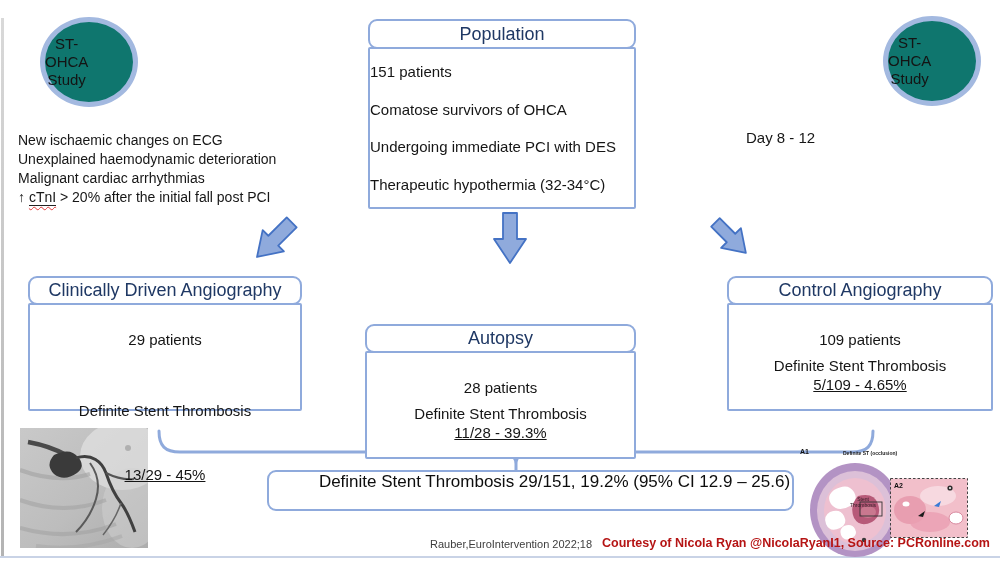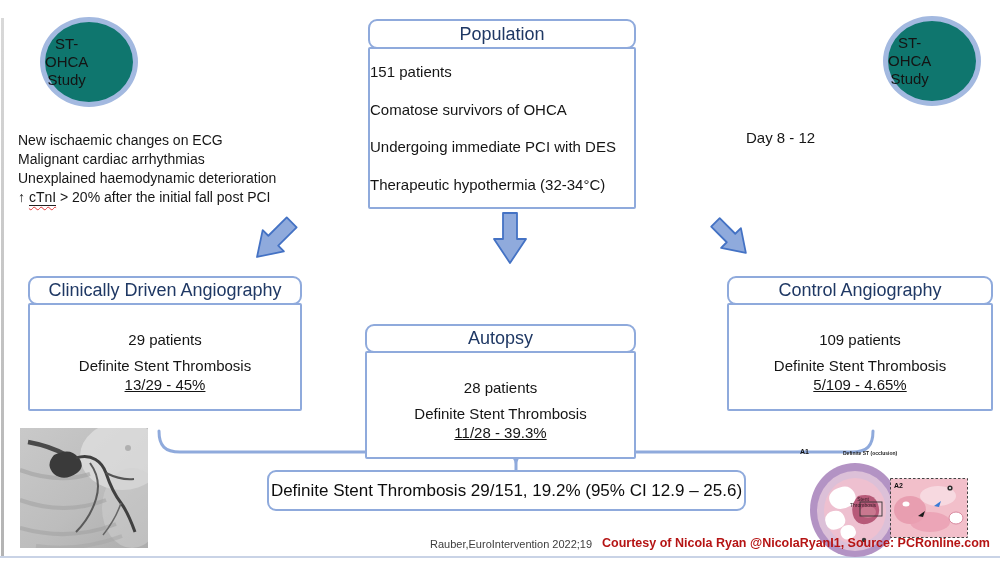--- a/index.html
+++ b/index.html
@@ -39,22 +39,22 @@
   .criteria{font-size:14px;line-height:19px;color:#161616;}
   .term-underline{
     border-bottom:1px solid #222;
     text-decoration:underline wavy #e23b3b;
     text-decoration-thickness:1px;
     text-underline-offset:3.5px;
   }
   .day-label{font-size:15px;color:#161616;}
   .summary-box{
     border:2.5px solid #8faadc;border-radius:9px;background:#fff;
-    display:flex;align-items:center;justify-content:center;
-    font-size:17px;color:#0d0d0d;
+    display:flex;align-items:flex-start;justify-content:center;
+    font-size:17px;color:#0d0d0d;padding-left:48px;
   }
   .citation{font-size:11px;color:#3d3d3d;}
   .credit{font-size:12.5px;font-weight:bold;color:#b51414;}
   .fig-caption{font-size:5px;font-weight:bold;color:#222;}
   .fig-a1-label{font-size:7px;font-weight:bold;color:#111;}
   svg{display:block;}
   .overlay{pointer-events:none;}
 </style>
 </head>
 <body>
@@ -68,22 +68,22 @@
 Study</span>
 </div>
 <div class="abs badge" style="left:883px;top:16px;">
   <span>ST-
 OHCA
 Study</span>
 </div>
 
 <div class="abs criteria" style="left:18px;top:131px;width:330px;">
   <div>New ischaemic changes on ECG</div>
+  <div>Unexplained haemodynamic deterioration</div>
   <div>Malignant cardiac arrhythmias</div>
-  <div>Unexplained haemodynamic deterioration</div>
   <div><span>↑ </span><span class="term-underline">cTnI</span><span> &gt; 20% after the initial fall post PCI</span></div>
 </div>
 
 <div class="abs day-label" style="left:746px;top:129px;">Day 8 - 12</div>
 
 <div class="abs" style="left:368px;top:19px;width:268px;">
   <div class="hbox" style="height:26px;">
     <span>Population</span>
   </div>
   <div class="bbox pop-body" style="height:150px;">
@@ -108,21 +108,21 @@
     <polygon points="-6,-22 6,-22 6,0 14,0 0,21 -14,0 -6,0" fill="#8faadc" stroke="#4472c4" stroke-width="1.8" stroke-linejoin="round"></polygon>
   </g>
 
   <path d="M159,431 C159,446 165,452 180,452 L500,452 C511,452 516,456 516,464 L516,478 M516,464 C516,456 521,452 532,452 L852,452 C867,452 873,446 873,431" fill="none" stroke="#8faadc" stroke-width="3" stroke-linecap="round"></path>
 </svg>
 
 <div class="abs" style="left:28px;top:276px;width:274px;">
   <div class="hbox" style="height:25px;">
     <span>Clinically Driven Angiography</span>
   </div>
-  <div class="bbox outcome-body" style="height:104px;">
+  <div class="bbox outcome-body" style="height:104px;gap:45px;">
     <div class="patients">29 patients</div>
     <div class="stlabel">Definite Stent Thrombosis</div>
     <div class="stvalue">13/29 - 45%</div>
   </div>
 </div>
 
 <div class="abs" style="left:365px;top:276px;width:271px;">
   <div class="hbox" style="height:25px;margin-top:48px;">
     <span>Autopsy</span>
   </div>
@@ -197,14 +197,14 @@
   <ellipse cx="66" cy="40" rx="7" ry="6" fill="#ffffff" stroke="#d98aa0" stroke-width="1"></ellipse>
   <ellipse cx="16" cy="26" rx="3.5" ry="2.5" fill="#ffffff"></ellipse>
   <circle cx="60" cy="10" r="2.6" fill="#2e2e2e"></circle>
   <circle cx="60" cy="10" r="1" fill="#ffffff"></circle>
   <polygon points="28,38 35,33 33,39" fill="#1a1a1a"></polygon>
   <polygon points="44,28 51,23 49,29" fill="#3a7bd5"></polygon>
   <rect x="0.5" y="0.5" width="77" height="59" fill="none" stroke="#444" stroke-width="1" stroke-dasharray="2.5,2"></rect>
   <text x="4" y="10" font-size="7" font-weight="bold" fill="#111">A2</text>
 </svg>
 
-<div class="abs citation" style="left:430px;top:538px;">Rauber,EuroIntervention 2022;19</div>
+<div class="abs citation" style="left:430px;top:538px;">Rauber,EuroIntervention 2022;18</div>
 <div class="abs credit" style="right:10px;top:536px;">Courtesy of Nicola Ryan @NicolaRyanI1, Source: PCRonline.com</div>
 
 </body></html>

